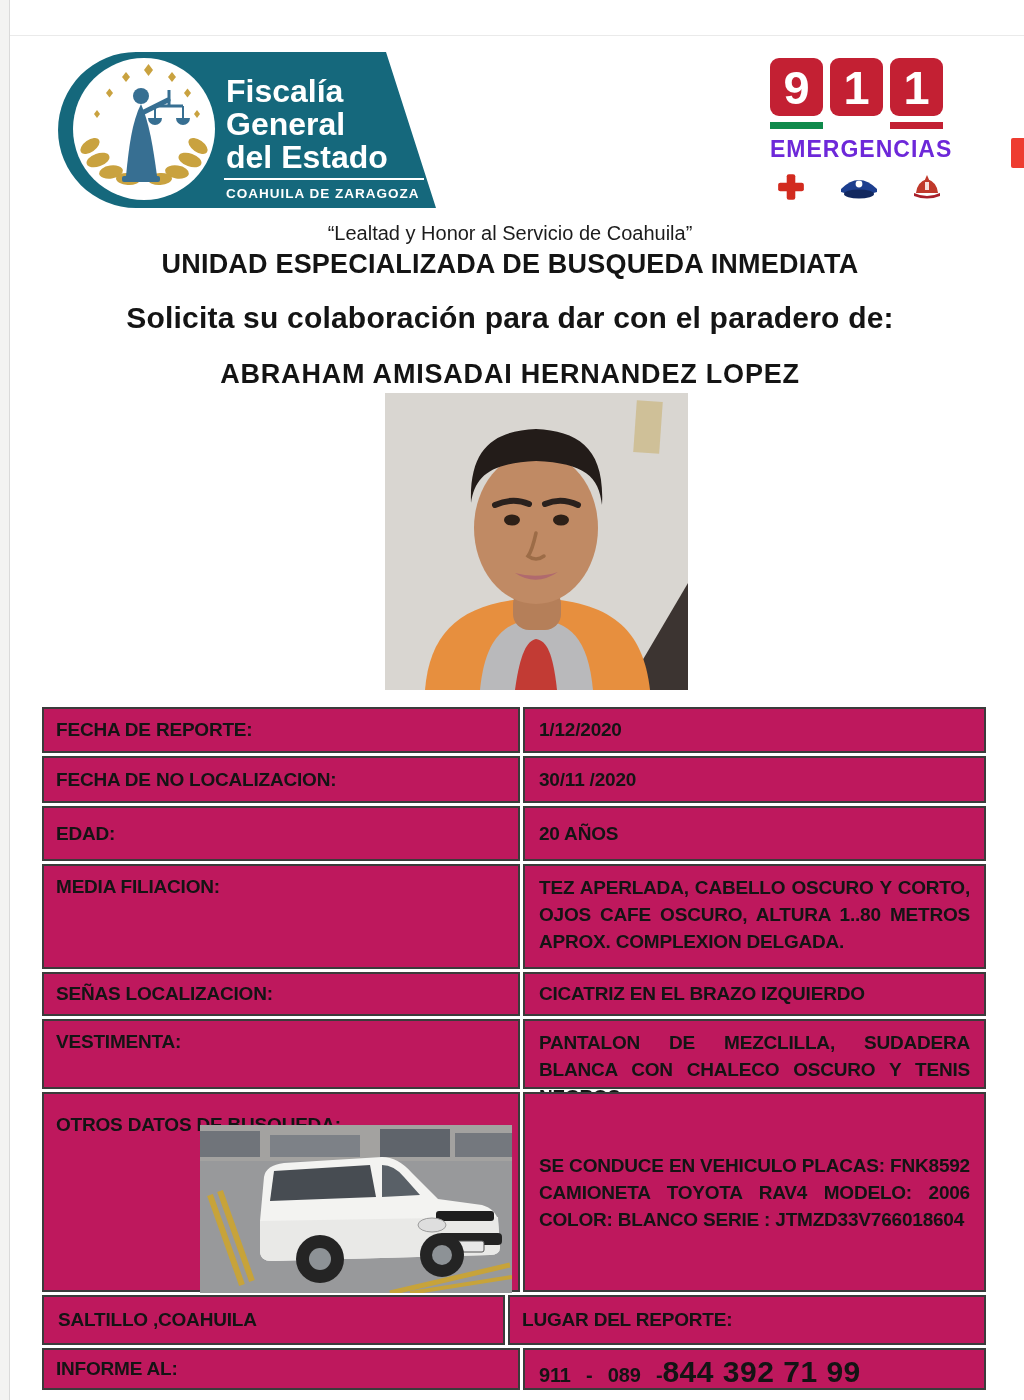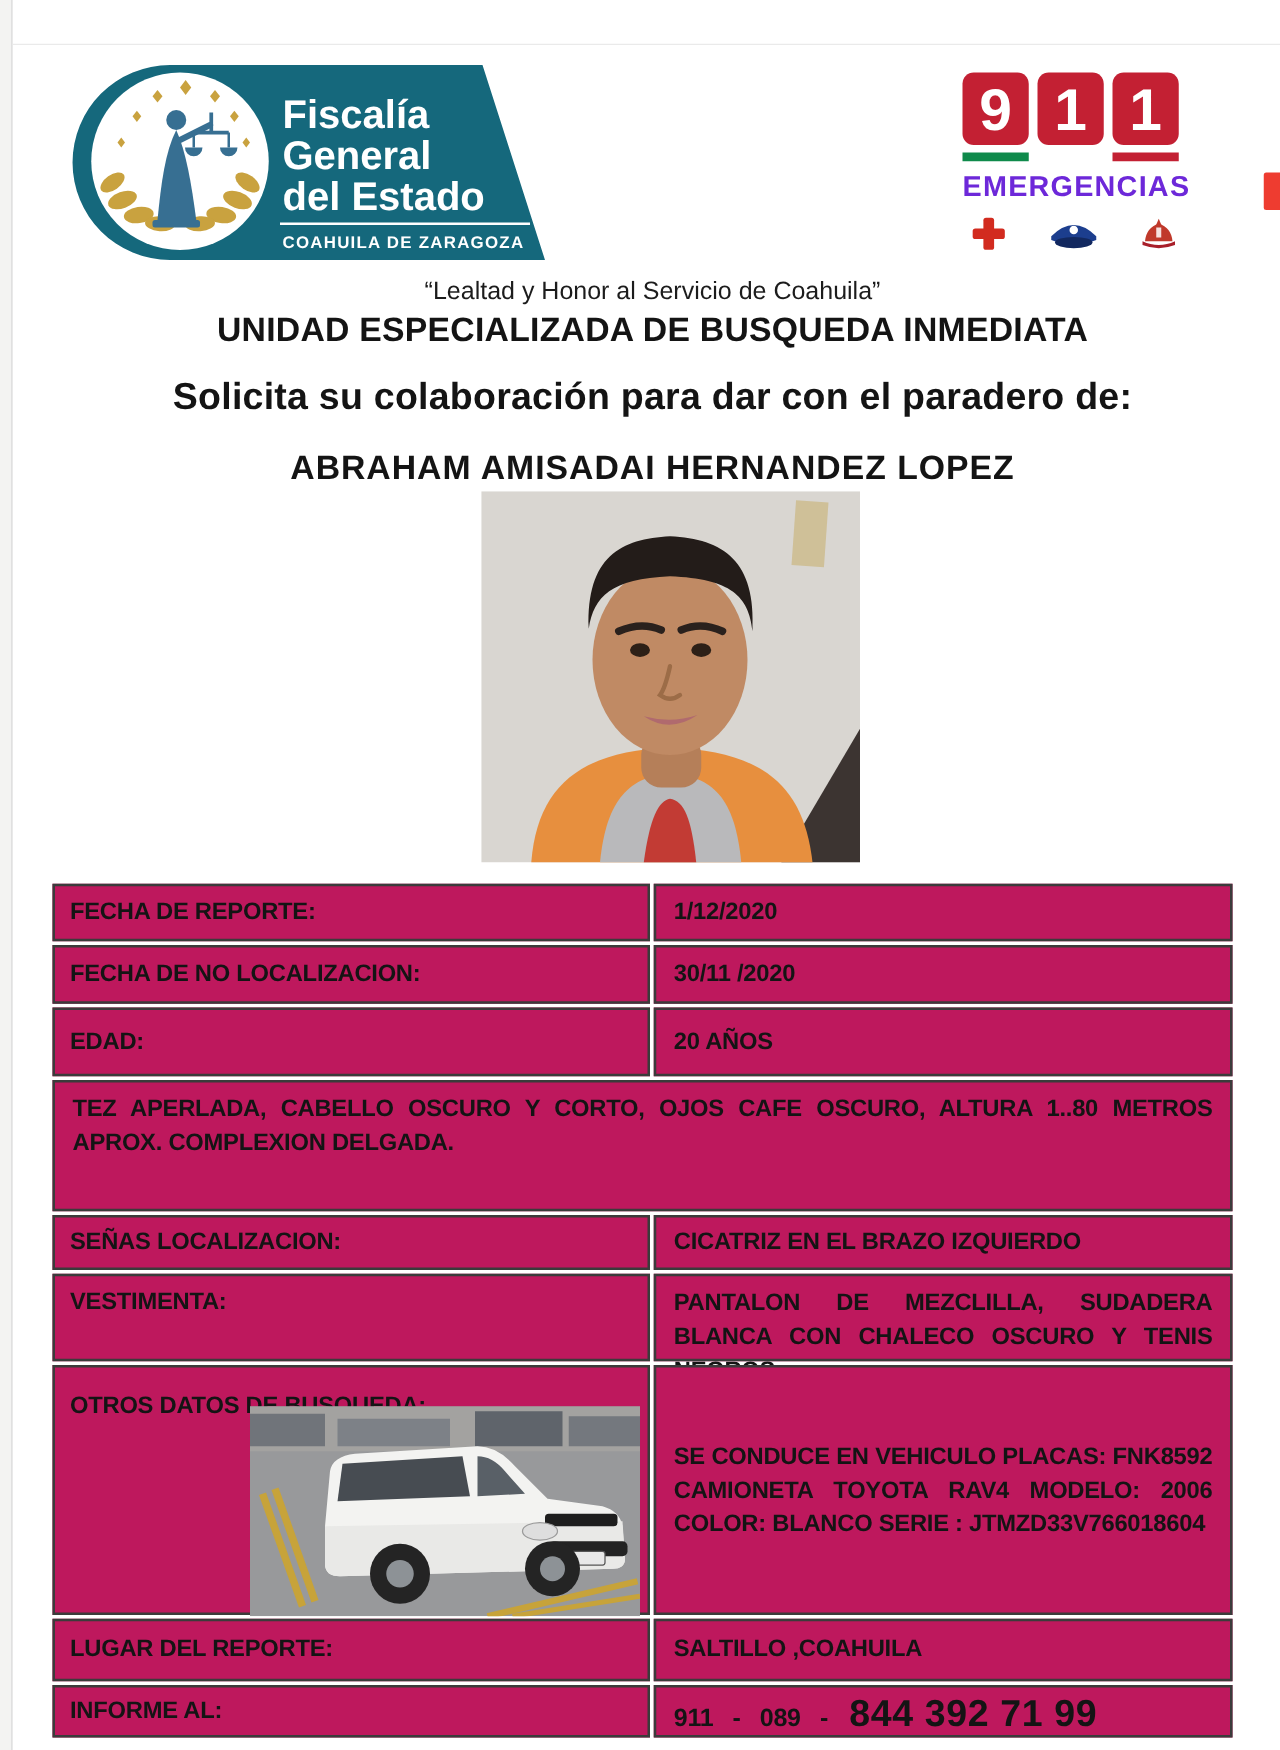--- a/index.html
+++ b/index.html
@@ -17,21 +17,21 @@
   .sq-row{display:flex;gap:7px;}
   .sq{width:53px;height:58px;background:#c32033;border-radius:9px;display:flex;align-items:center;justify-content:center;
       color:#fff;font-size:47px;font-weight:bold;line-height:1;}
   .bar-row{display:flex;gap:7px;margin-top:6px;}
   .bar{width:53px;height:7px;}
   .bar.g{background:#0f8a4b;} .bar.w{background:transparent;} .bar.r{background:#c32033;}
   .e911-label{margin-top:7px;font-size:23px;font-weight:bold;letter-spacing:1px;color:#6d28d9;}
   .icons-row{display:flex;justify-content:space-between;align-items:center;margin-top:9px;padding:0 10px 0 6px;}
 
   
-  .center-line{position:absolute;left:50px;width:944px;text-align:center;white-space:nowrap;}
+  .center-line{position:absolute;left:38px;width:944px;text-align:center;white-space:nowrap;}
   .quote{top:222px;font-size:20px;color:#1c1c1c;}
   .unit-title{top:249px;font-size:27px;font-weight:bold;letter-spacing:0.2px;}
   .subtitle{top:301px;font-size:30px;font-weight:bold;letter-spacing:0.2px;}
   .person-name{top:359px;font-size:27px;font-weight:bold;letter-spacing:0.8px;}
 
   .photo-frame{position:absolute;left:385px;top:393px;width:303px;height:297px;}
 
   
   .ftable{position:absolute;left:42px;top:707px;width:944px;}
   .trow{display:flex;gap:3px;margin-bottom:3px;}
@@ -41,21 +41,21 @@
   .cell.val{flex:1;display:flex;align-items:center;padding:0 14px;
             font-size:19px;font-weight:bold;letter-spacing:-0.2px;}
   .cell.top{align-items:flex-start;}
   .just{text-align:justify;line-height:27px;}
   .r1{height:46px;} .r2{height:47px;} .r3{height:55px;} .r4{height:105px;}
   .r5{height:44px;} .r6{height:70px;} .r7{height:200px;} .r8{height:50px;} .r9{height:42px;}
   .r4 .lab,.r6 .lab,.r7 .lab{padding-top:10px;}
   .r4 .val{padding-top:8px;} .r6 .val{padding-top:8px;}
   .r7 .lab{position:relative;display:block;}
   .car-pic{position:absolute;left:156px;top:31px;width:312px;height:168px;}
-  .phone-wrap{display:flex;align-items:baseline;gap:17px;padding-top:6px;text-align:center;}
+  .phone-wrap{display:flex;align-items:baseline;gap:0;padding-top:6px;text-align:center;}
   .ph-small{font-size:20px;font-weight:bold;word-spacing:10px;}
   .ph-large{font-size:30px;font-weight:bold;letter-spacing:0.5px;}
 </style>
 </head>
 <body>
 
 <div id="page">
 
   <div class="left-strip"></div>
   <div class="top-line"></div>
@@ -185,20 +185,21 @@
       <div class="cell lab">FECHA DE NO LOCALIZACION:</div>
       <div class="cell val">30/11 /2020</div>
     </div>
 
     <div class="trow r3">
       <div class="cell lab">EDAD:</div>
       <div class="cell val">20 AÑOS</div>
     </div>
 
     <div class="trow r4">
+      <div class="cell lab top">MEDIA FILIACION:</div>
       <div class="cell val top just">TEZ APERLADA, CABELLO OSCURO Y CORTO, OJOS CAFE OSCURO, ALTURA 1..80 METROS APROX. COMPLEXION DELGADA.</div>
     </div>
 
     <div class="trow r5">
       <div class="cell lab">SEÑAS LOCALIZACION:</div>
       <div class="cell val">CICATRIZ EN EL BRAZO IZQUIERDO</div>
     </div>
 
     <div class="trow r6">
       <div class="cell lab top">VESTIMENTA:</div>
@@ -236,22 +237,22 @@
             <circle cx="120" cy="134" r="11" fill="#8d9296"></circle>
             <circle cx="242" cy="130" r="22" fill="#242424"></circle>
             <circle cx="242" cy="130" r="10" fill="#8d9296"></circle>
           </g>
         </svg>
       </div>
       <div class="cell val just">SE CONDUCE EN VEHICULO PLACAS: FNK8592 CAMIONETA TOYOTA RAV4 MODELO: 2006 COLOR: BLANCO SERIE : JTMZD33V766018604</div>
     </div>
 
     <div class="trow r8">
+      <div class="cell val">SALTILLO ,COAHUILA</div>
       <div class="cell lab">LUGAR DEL REPORTE:</div>
-      <div class="cell val">SALTILLO ,COAHUILA</div>
     </div>
 
     <div class="trow r9">
       <div class="cell lab">INFORME AL:</div>
       <div class="cell val">
         <span class="phone-wrap">
           <span class="ph-small">911 - 089 -</span>
           <span class="ph-large">844 392 71 99</span>
         </span>
       </div>

